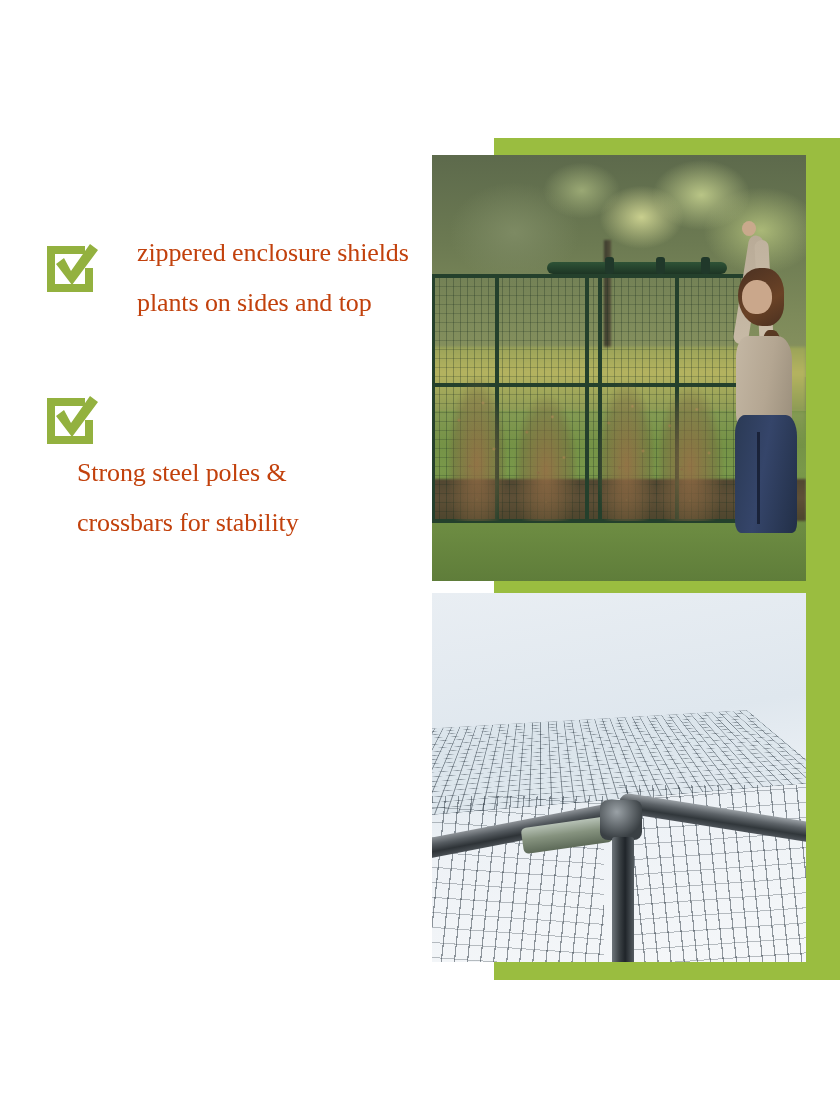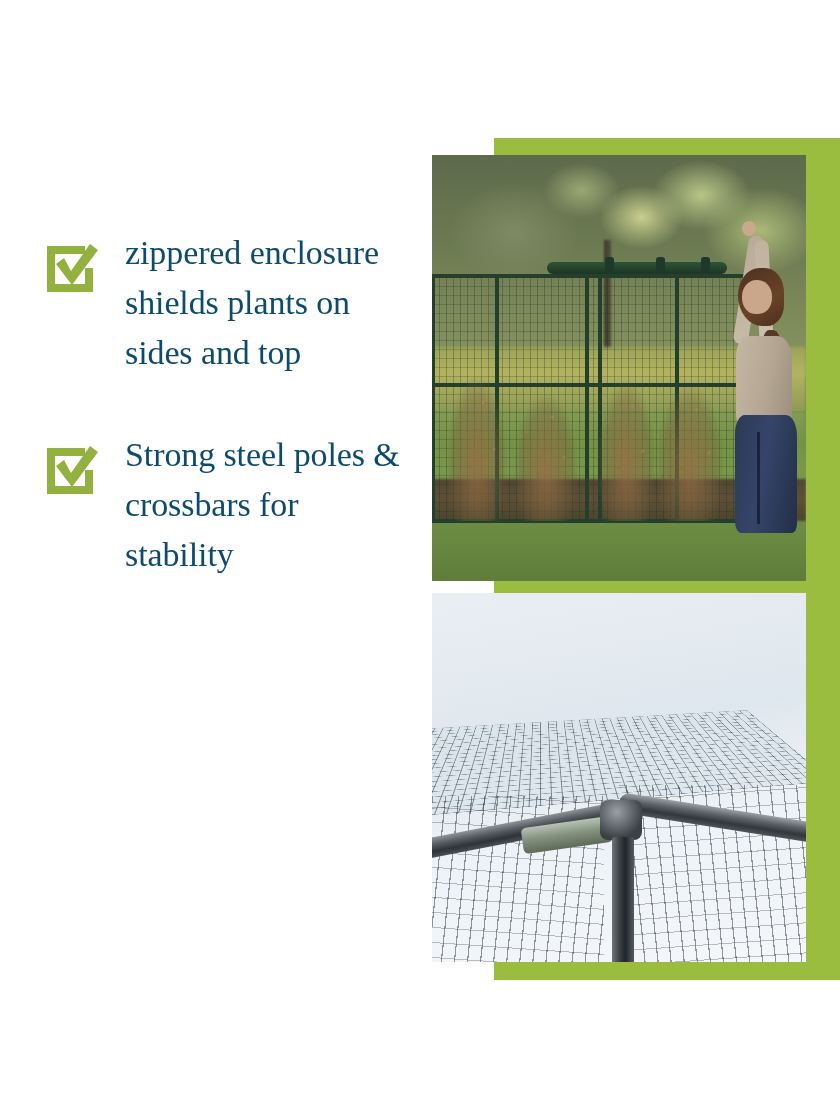--- a/index.html
+++ b/index.html
@@ -27,36 +27,36 @@
     left: 41px;
     top: 228px;
     width: 375px;
   }
   .feature-row {
     position: relative;
     display: flex;
     align-items: flex-start;
     margin-bottom: 52px;
   }
-  .feature-row:last-child { margin-bottom: 0; }
+  .feature-row:last-child { margin-bottom: 0; flex-direction: column; }
 
   .checkbox-icon {
     flex: 0 0 auto;
     width: 60px;
     height: 60px;
     position: relative;
     margin-top: 8px;
   }
   .checkbox-icon svg { display: block; width: 60px; height: 60px; }
 
   .feature-text {
-    margin-left: 24px;
-    font-size: 34px;
+    margin-left: 36px;
+    font-size: 26px;
     line-height: 50px;
-    color: #0c4a6e;
+    color: #c2410c;
     letter-spacing: -0.1px;
     font-weight: 400;
     max-width: 290px;
   }
 
   
   .media {
     position: absolute;
     left: 432px;
     top: 138px;

